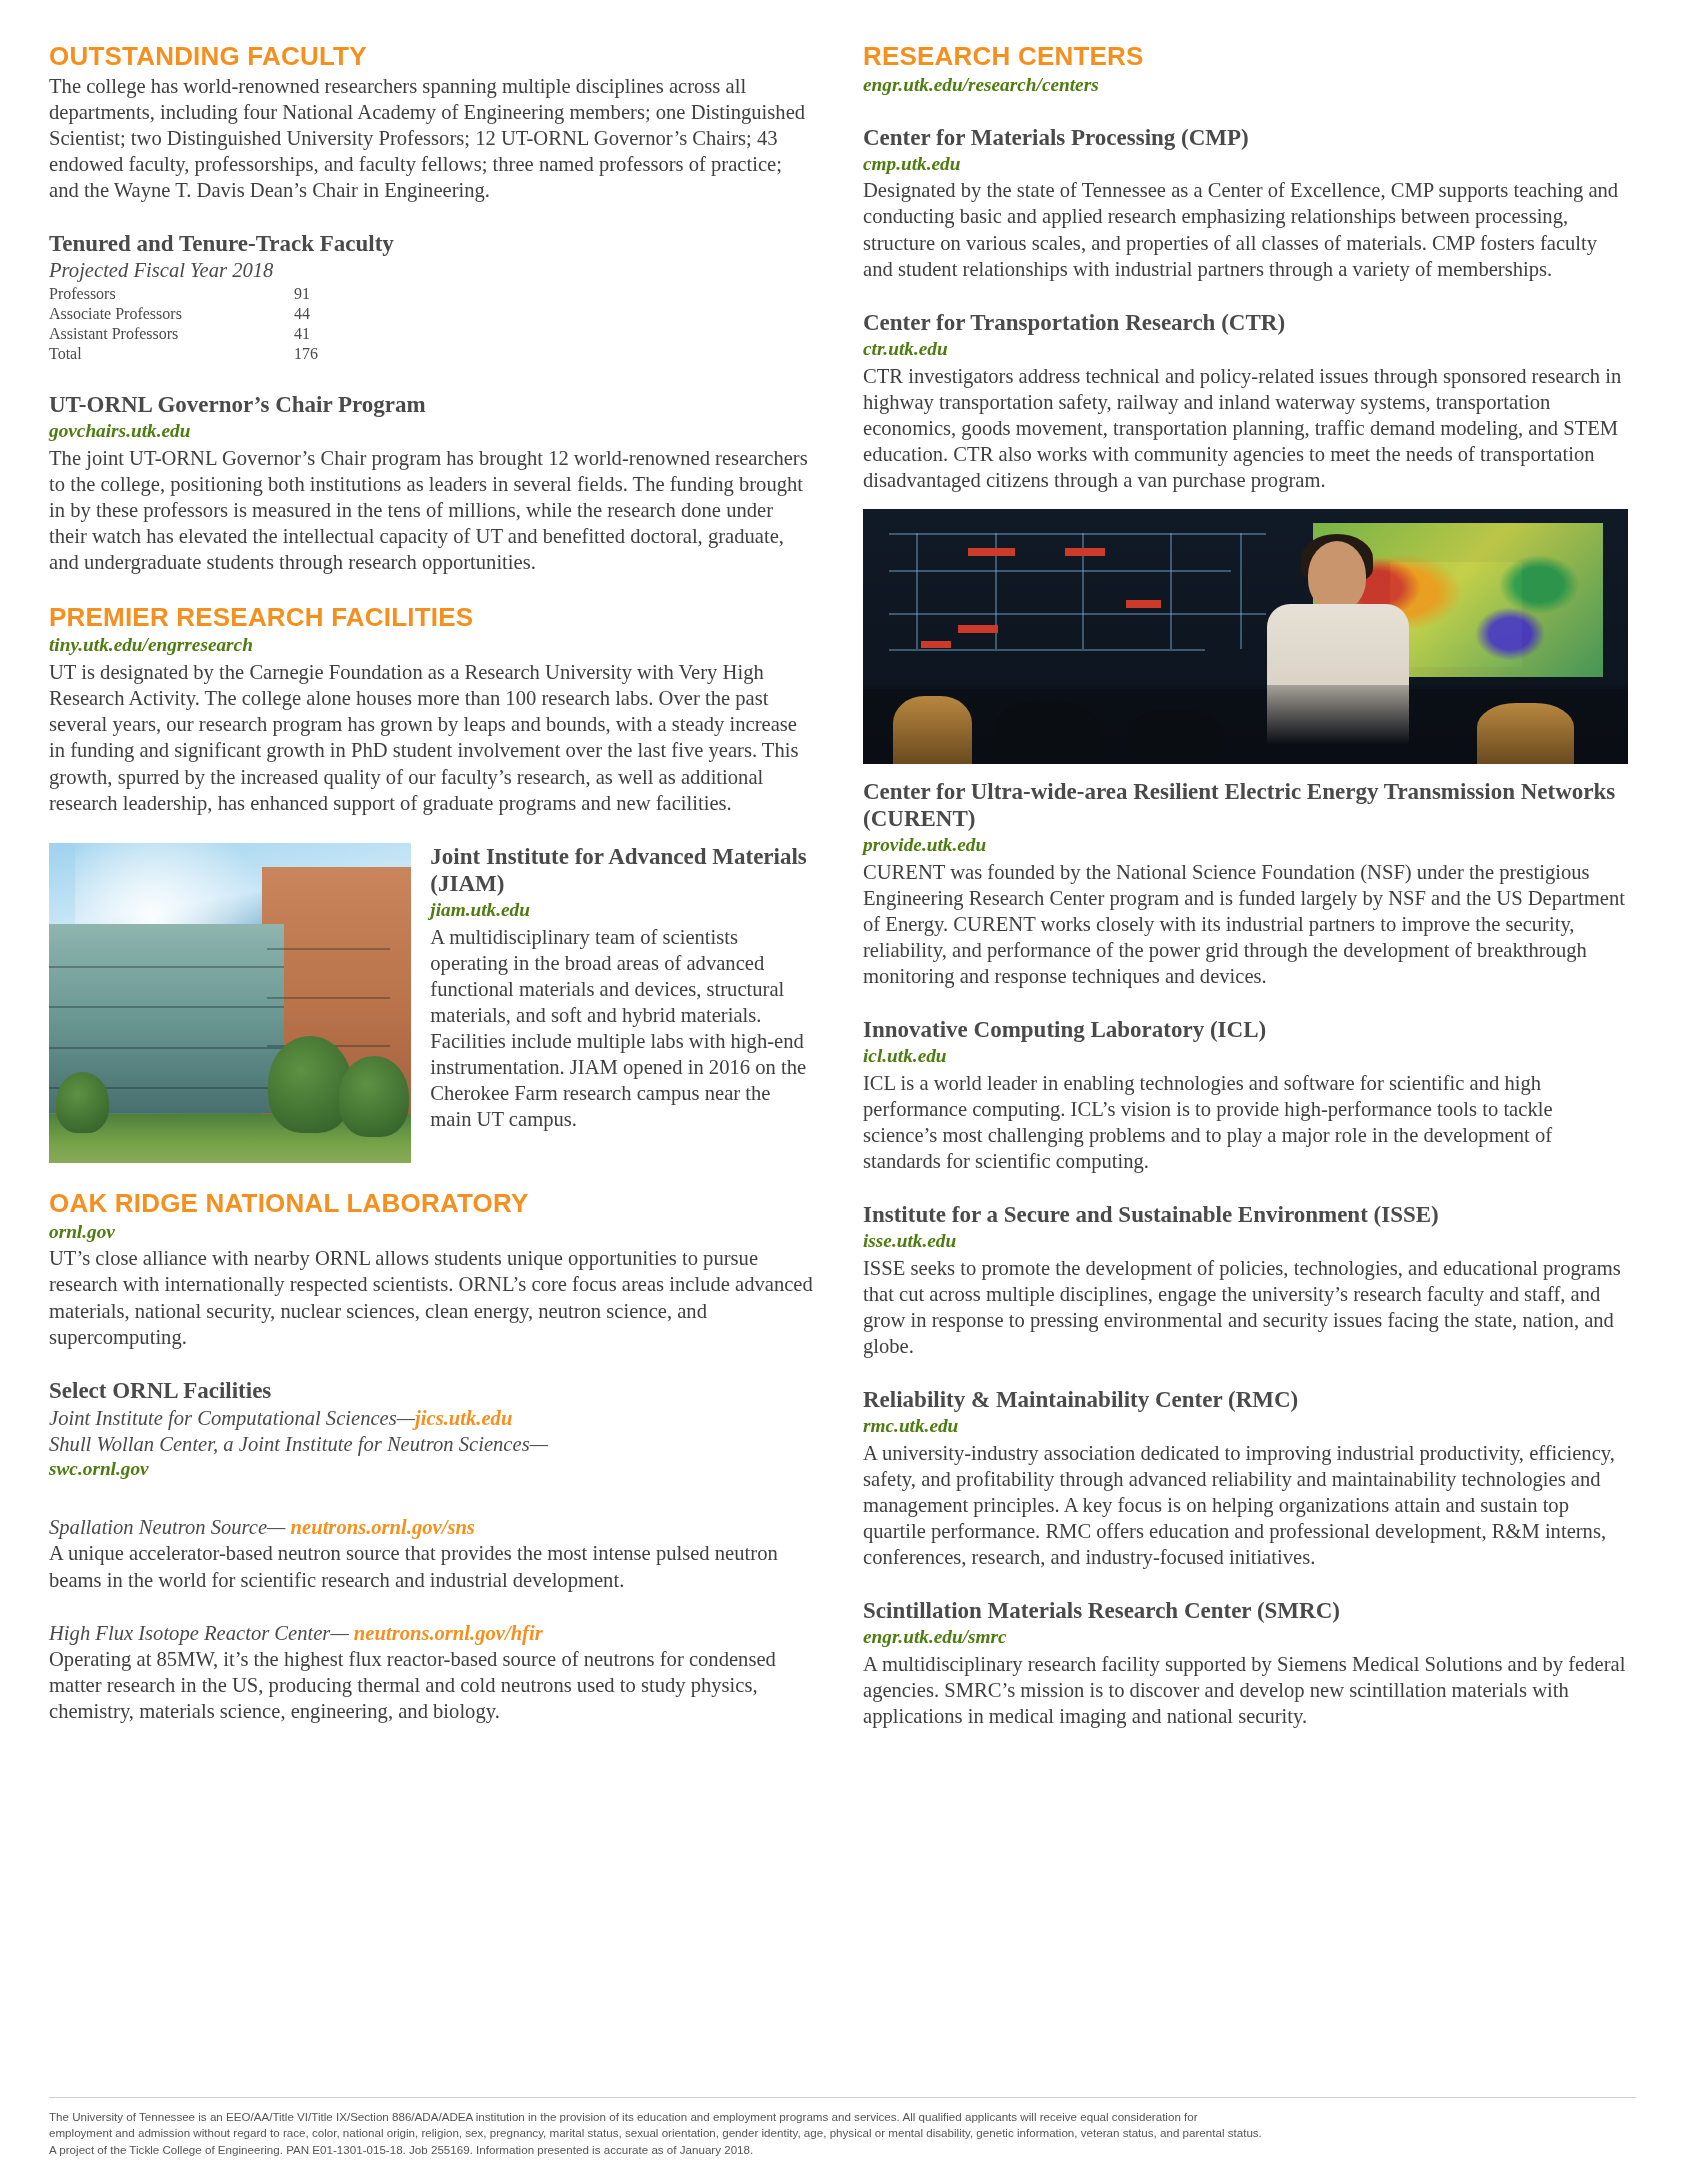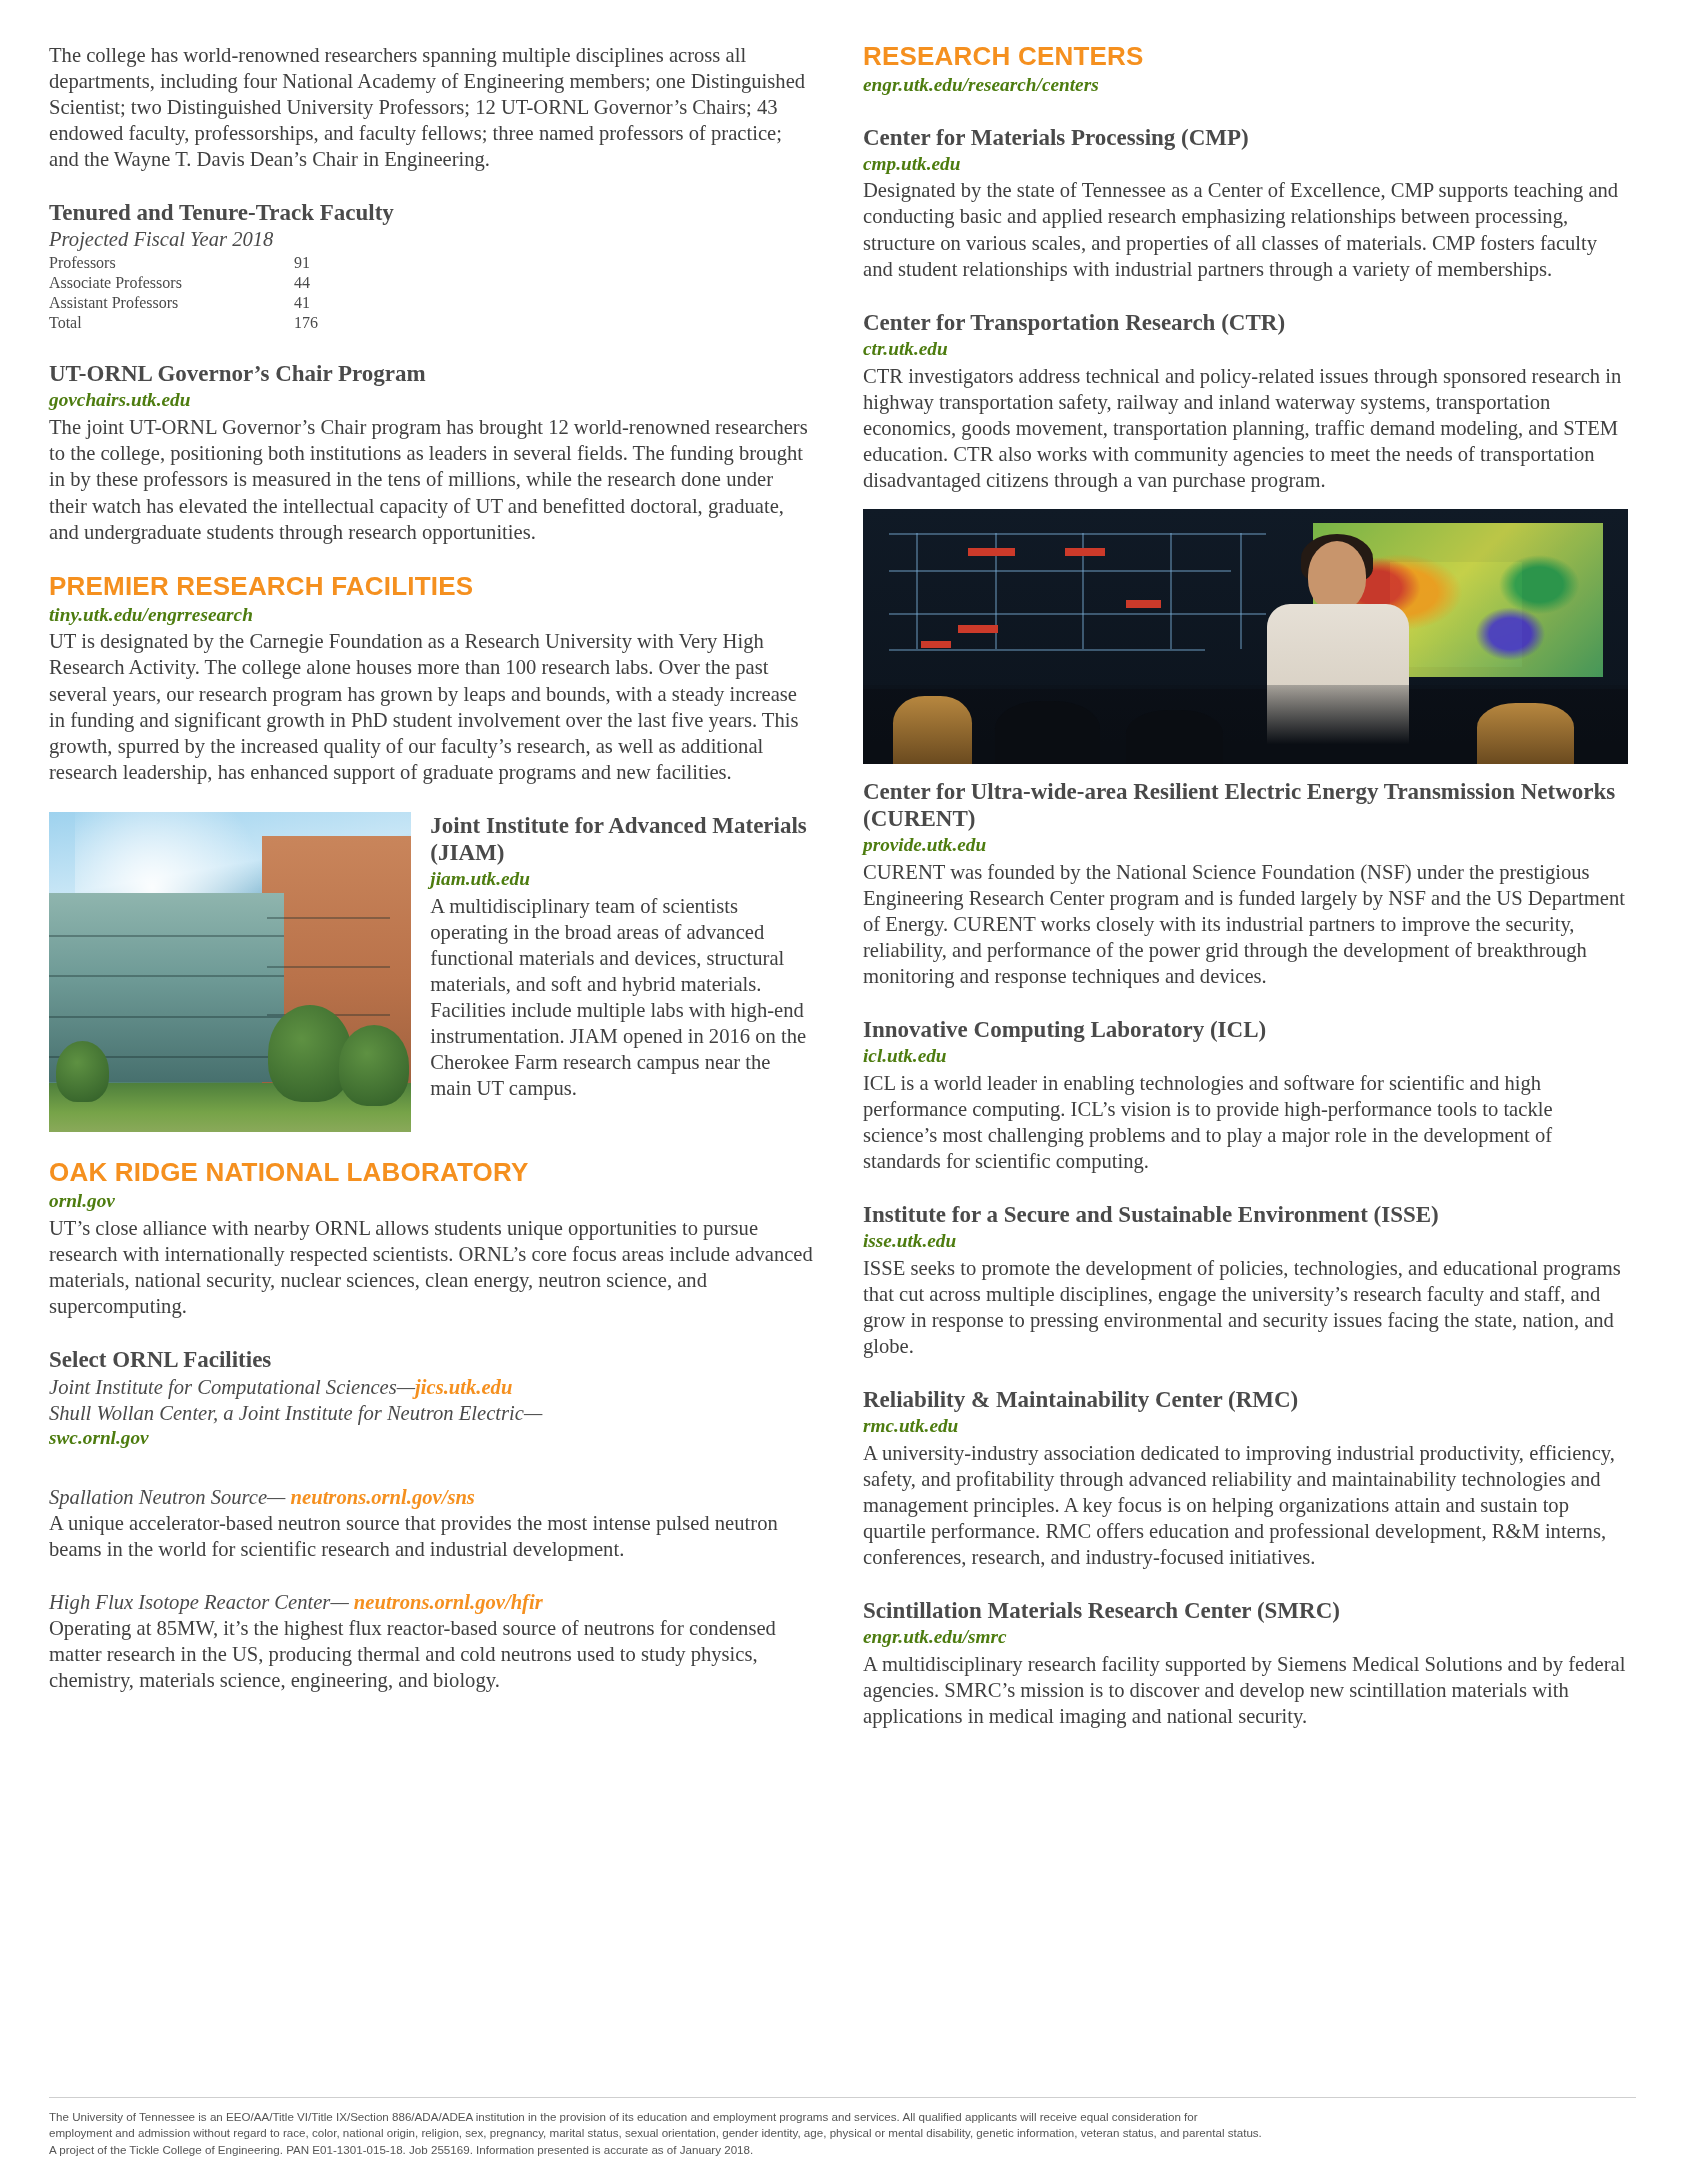--- a/index.html
+++ b/index.html
@@ -189,20 +189,21 @@
 </style>
 </head>
 <body>
 
 <div class="page">
   <div class="cols">
 
     <div class="col">
 
       <div class="blk">
+        <h1 class="section-head">OUTSTANDING FACULTY</h1>
         <p class="body">The college has world-renowned researchers spanning multiple disciplines across all departments, including four National Academy of Engineering members; one Distinguished Scientist; two Distinguished University Professors; 12 UT-ORNL Governor’s Chairs; 43 endowed faculty, professorships, and faculty fellows; three named professors of practice; and the Wayne T. Davis Dean’s Chair in Engineering.</p>
       </div>
 
       <div class="blk">
         <h2 class="sub-head">Tenured and Tenure-Track Faculty</h2>
         <p class="stat-sub">Projected Fiscal Year 2018</p>
         <table class="stats">
           <tbody>
               <tr>
             <td>Professors</td>
@@ -262,21 +263,21 @@
 
       <div class="blk">
         <h1 class="section-head">OAK RIDGE NATIONAL LABORATORY</h1>
         <div class="url">ornl.gov</div>
         <p class="body">UT’s close alliance with nearby ORNL allows students unique opportunities to pursue research with internationally respected scientists. ORNL’s core focus areas include advanced materials, national security, nuclear sciences, clean energy, neutron science, and supercomputing.</p>
       </div>
 
       <div class="blk-tight">
         <h2 class="sub-head">Select ORNL Facilities</h2>
         <p class="italic-line"><span>Joint Institute for Computational Sciences—</span><span class="u">jics.utk.edu</span></p>
-        <p class="italic-line"><span>Shull Wollan Center, a Joint Institute for Neutron Electric—</span></p>
+        <p class="italic-line"><span>Shull Wollan Center, a Joint Institute for Neutron Sciences—</span></p>
         <p class="url">swc.ornl.gov</p>
       </div>
 
       <div class="spacer-20"></div>
 
       <div class="blk">
         <p class="italic-line"><span>Spallation Neutron Source— </span><span class="u">neutrons.ornl.gov/sns</span></p>
         <p class="body">A unique accelerator-based neutron source that provides the most intense pulsed neutron beams in the world for scientific research and industrial development.</p>
       </div>
 

